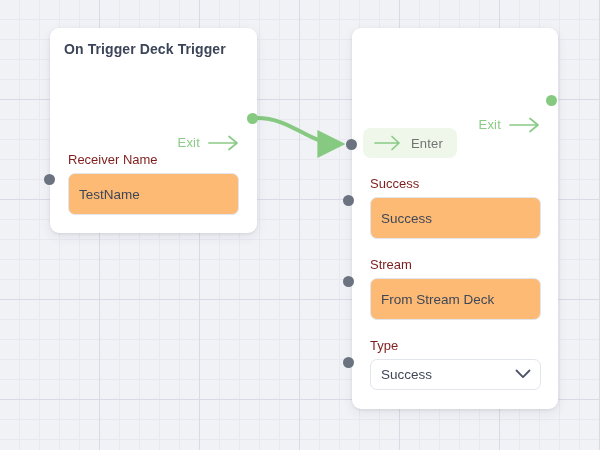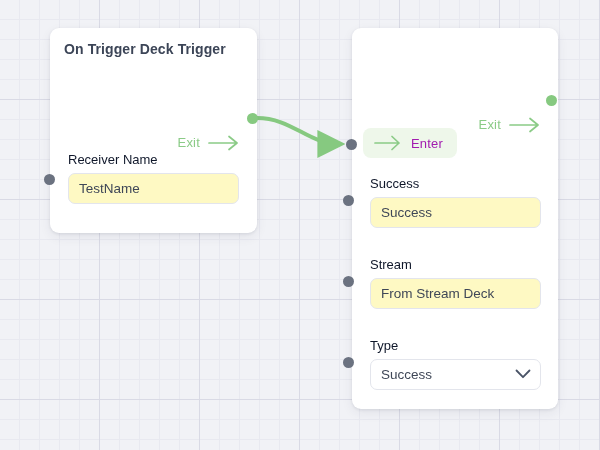--- a/index.html
+++ b/index.html
@@ -65,45 +65,45 @@
     position: absolute;
     display: flex;
     align-items: center;
     gap: 9px;
     background: #eef7ea;
     border-radius: 8px;
     padding: 7px 14px 7px 11px;
   }
   .enter-label {
     font-size: 13px;
-    color: #a21caf;
+    color: #737373;
     letter-spacing: 0.2px;
   }
 
   
   .port {
     position: absolute;
     width: 11px; height: 11px;
     border-radius: 50%;
   }
   .port-in { background: #6b7280; }
   .port-out { background: #86c980; }
 
   
   .field { position: absolute; }
   .field-label {
     font-size: 13px;
-    color: #0f172a;
+    color: #7f1d1d;
     margin-bottom: 6px;
     line-height: 15px;
   }
   .field-input {
     width: 100%;
-    height: 31px;
-    background: #fef9c3;
+    height: 42px;
+    background: #fdba74;
     border: 1px solid #e3e5ec;
     border-radius: 7px;
     padding: 0 10px;
     font-size: 13.5px;
     color: #3f4757;
     font-family: "Liberation Sans", sans-serif;
     line-height: 29px;
     display: block;
     outline: none;
   }

